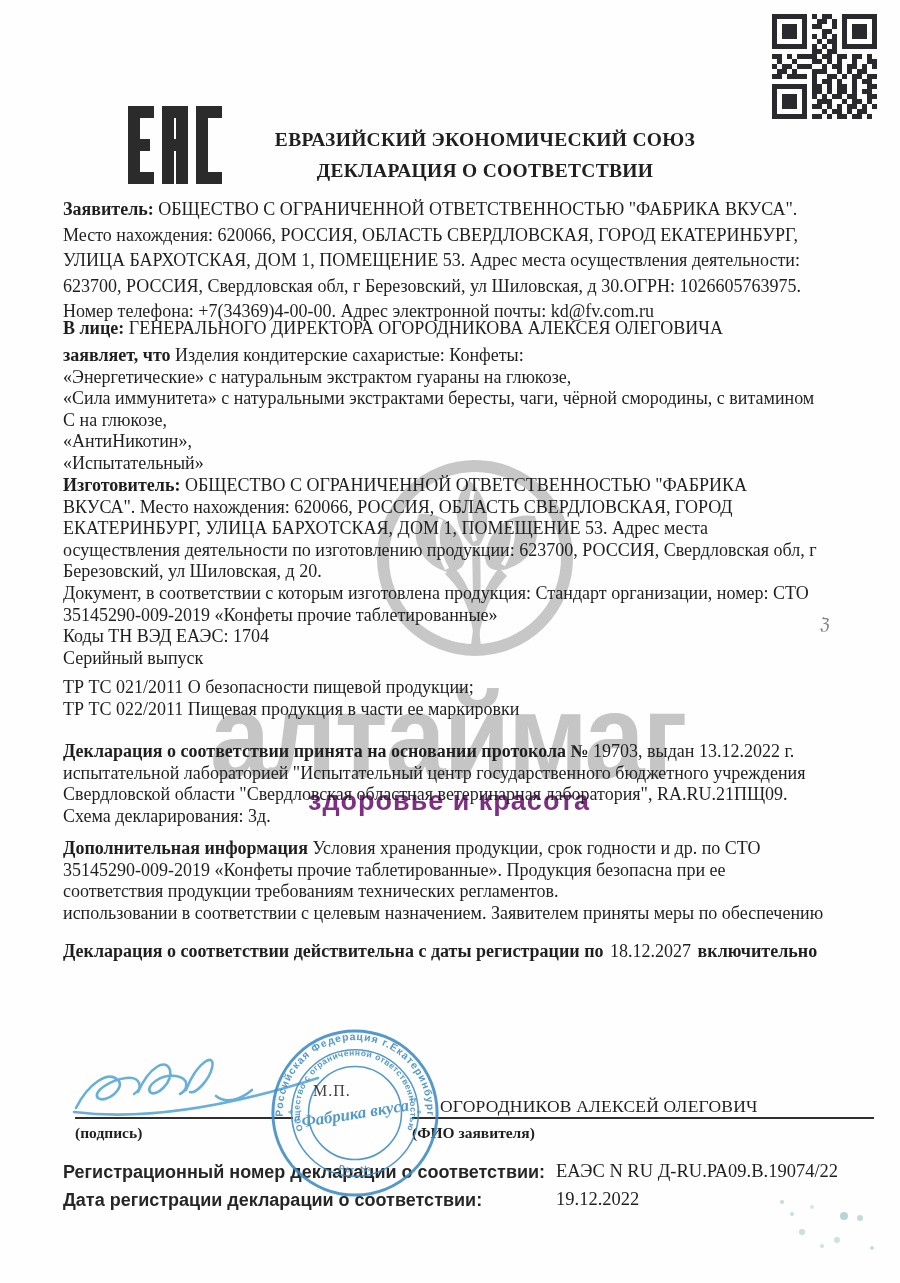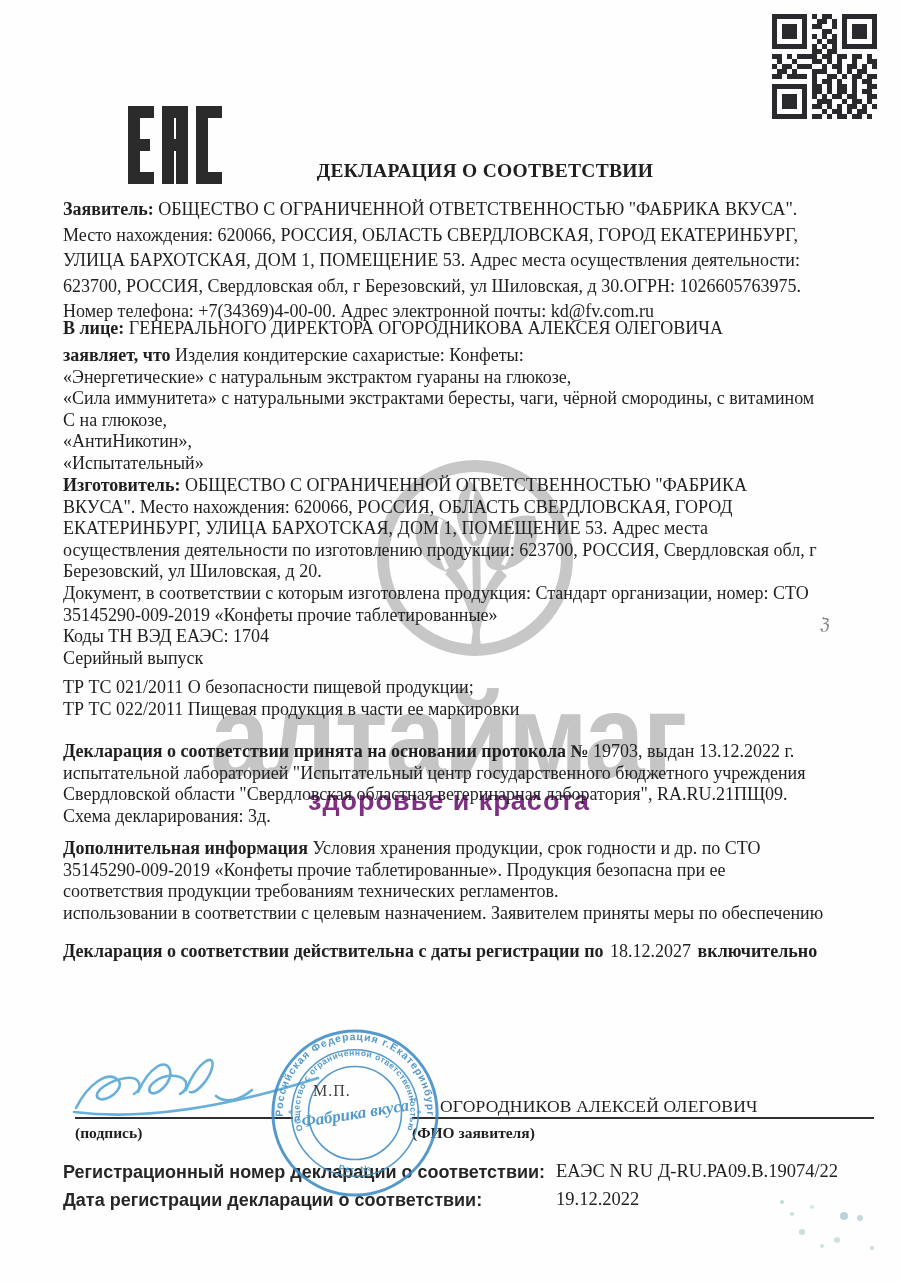--- a/index.html
+++ b/index.html
@@ -321,20 +321,21 @@
         <div style="position: absolute; left: 40px; top: 100px; width: 5px; height: 5px; background: rgb(42, 42, 46);"></div>
         <div style="position: absolute; left: 45px; top: 100px; width: 5px; height: 5px; background: rgb(42, 42, 46);"></div>
         <div style="position: absolute; left: 55px; top: 100px; width: 5px; height: 5px; background: rgb(42, 42, 46);"></div>
         <div style="position: absolute; left: 65px; top: 100px; width: 5px; height: 5px; background: rgb(42, 42, 46);"></div>
         <div style="position: absolute; left: 70px; top: 100px; width: 5px; height: 5px; background: rgb(42, 42, 46);"></div>
         <div style="position: absolute; left: 80px; top: 100px; width: 5px; height: 5px; background: rgb(42, 42, 46);"></div>
         <div style="position: absolute; left: 85px; top: 100px; width: 5px; height: 5px; background: rgb(42, 42, 46);"></div>
         <div style="position: absolute; left: 95px; top: 100px; width: 5px; height: 5px; background: rgb(42, 42, 46);"></div>
       </div>
 
+    <div class="abs titles" style="top:129px;">ЕВРАЗИЙСКИЙ ЭКОНОМИЧЕСКИЙ СОЮЗ</div>
     <div class="abs titles" style="top:160px;">ДЕКЛАРАЦИЯ О СООТВЕТСТВИИ</div>
 
     <div class="abs para lh25" style="top:197px;">
       <div><b>Заявитель:</b><span> ОБЩЕСТВО С ОГРАНИЧЕННОЙ ОТВЕТСТВЕННОСТЬЮ "ФАБРИКА ВКУСА".</span></div>
       <div>Место нахождения: 620066, РОССИЯ, ОБЛАСТЬ СВЕРДЛОВСКАЯ, ГОРОД ЕКАТЕРИНБУРГ,</div>
       <div>УЛИЦА БАРХОТСКАЯ, ДОМ 1, ПОМЕЩЕНИЕ 53. Адрес места осуществления деятельности:</div>
       <div>623700, РОССИЯ, Свердловская обл, г Березовский, ул Шиловская, д 30.ОГРН: 1026605763975.</div>
       <div>Номер телефона: +7(34369)4-00-00. Адрес электронной почты: kd@fv.com.ru</div>
     </div>
 

